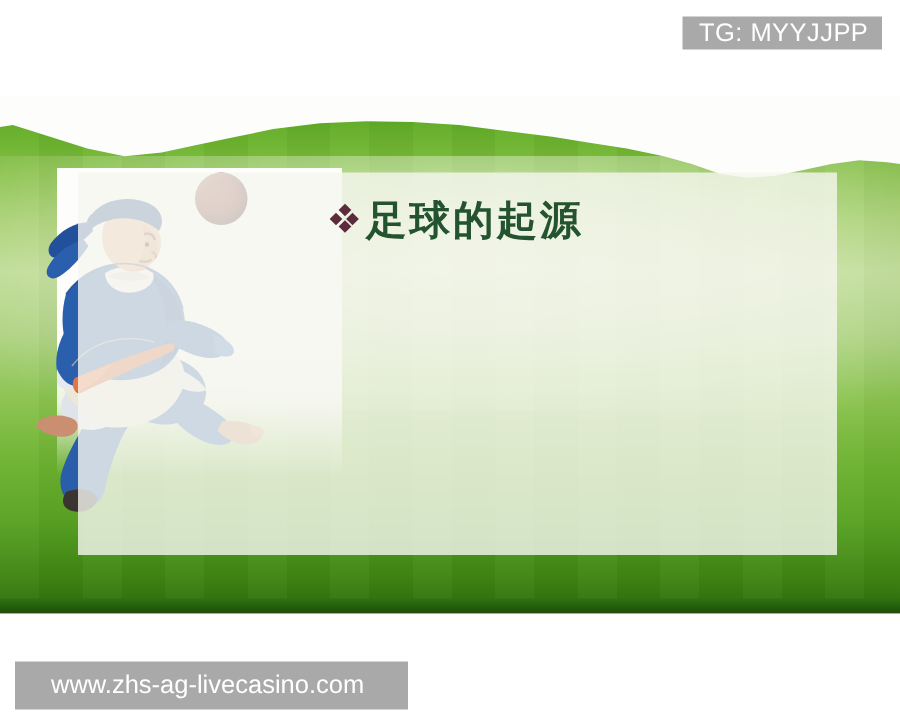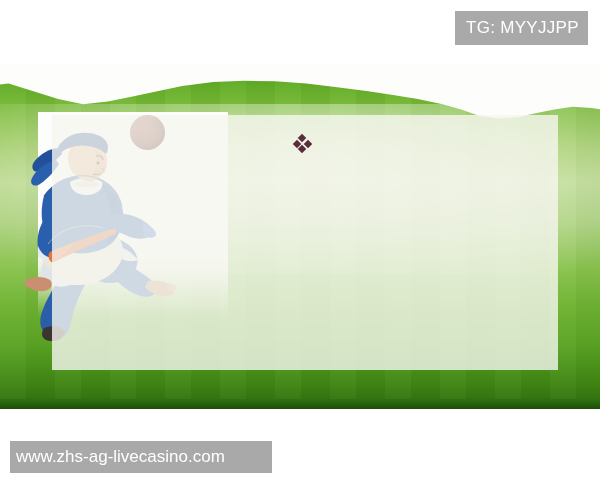--- a/index.html
+++ b/index.html
@@ -184,21 +184,21 @@
     text-justify: inter-ideograph;
     text-indent: 2em;
   }
 
   
   #tg-badge {
     position: absolute;
     left: 455px;
     top: 11px;
     width: 133px;
-    height: 34px;
+    height: 22px;
     background: #a9a9a9;
     color: #ffffff;
     font-size: 17px;
     font-family: "Liberation Sans", sans-serif;
     display: flex;
     align-items: center;
     padding-left: 11px;
     box-sizing: border-box;
     letter-spacing: .3px;
   }
@@ -207,21 +207,21 @@
     left: 10px;
     top: 441px;
     width: 262px;
     height: 32px;
     background: #a9a9a9;
     color: #ffffff;
     font-size: 17px;
     font-family: "Liberation Sans", sans-serif;
     display: flex;
     align-items: center;
-    padding-left: 6px;
+    padding-left: 24px;
     box-sizing: border-box;
   }
 </style>
 </head>
 <body>
 
 <div id="slide-stage">
 
   <div class="grass-base"></div>
   <div class="grass-texture"></div>
@@ -301,20 +301,20 @@
       <path d="M36 72 C46 58 62 50 80 52 C98 54 110 66 114 82" stroke="#1b4484" stroke-width="1.1" fill="none" opacity=".7"></path>
       <path d="M40 120 C52 104 74 98 95 104" stroke="#b9b3a0" stroke-width="1" fill="none" opacity=".8"></path>
     </svg>
   </div>
 
   <div id="content-panel"></div>
 
   <div id="slide-title">
     <span id="title-bullet">
       <i></i><i></i><i></i><i></i>
-    </span>
+    </span><span>足球的起源</span>
   </div>
 
 
 </div>
 
 <div id="tg-badge">TG: MYYJJPP</div>
 <div id="site-watermark">www.zhs-ag-livecasino.com</div>
 
 </body></html>

